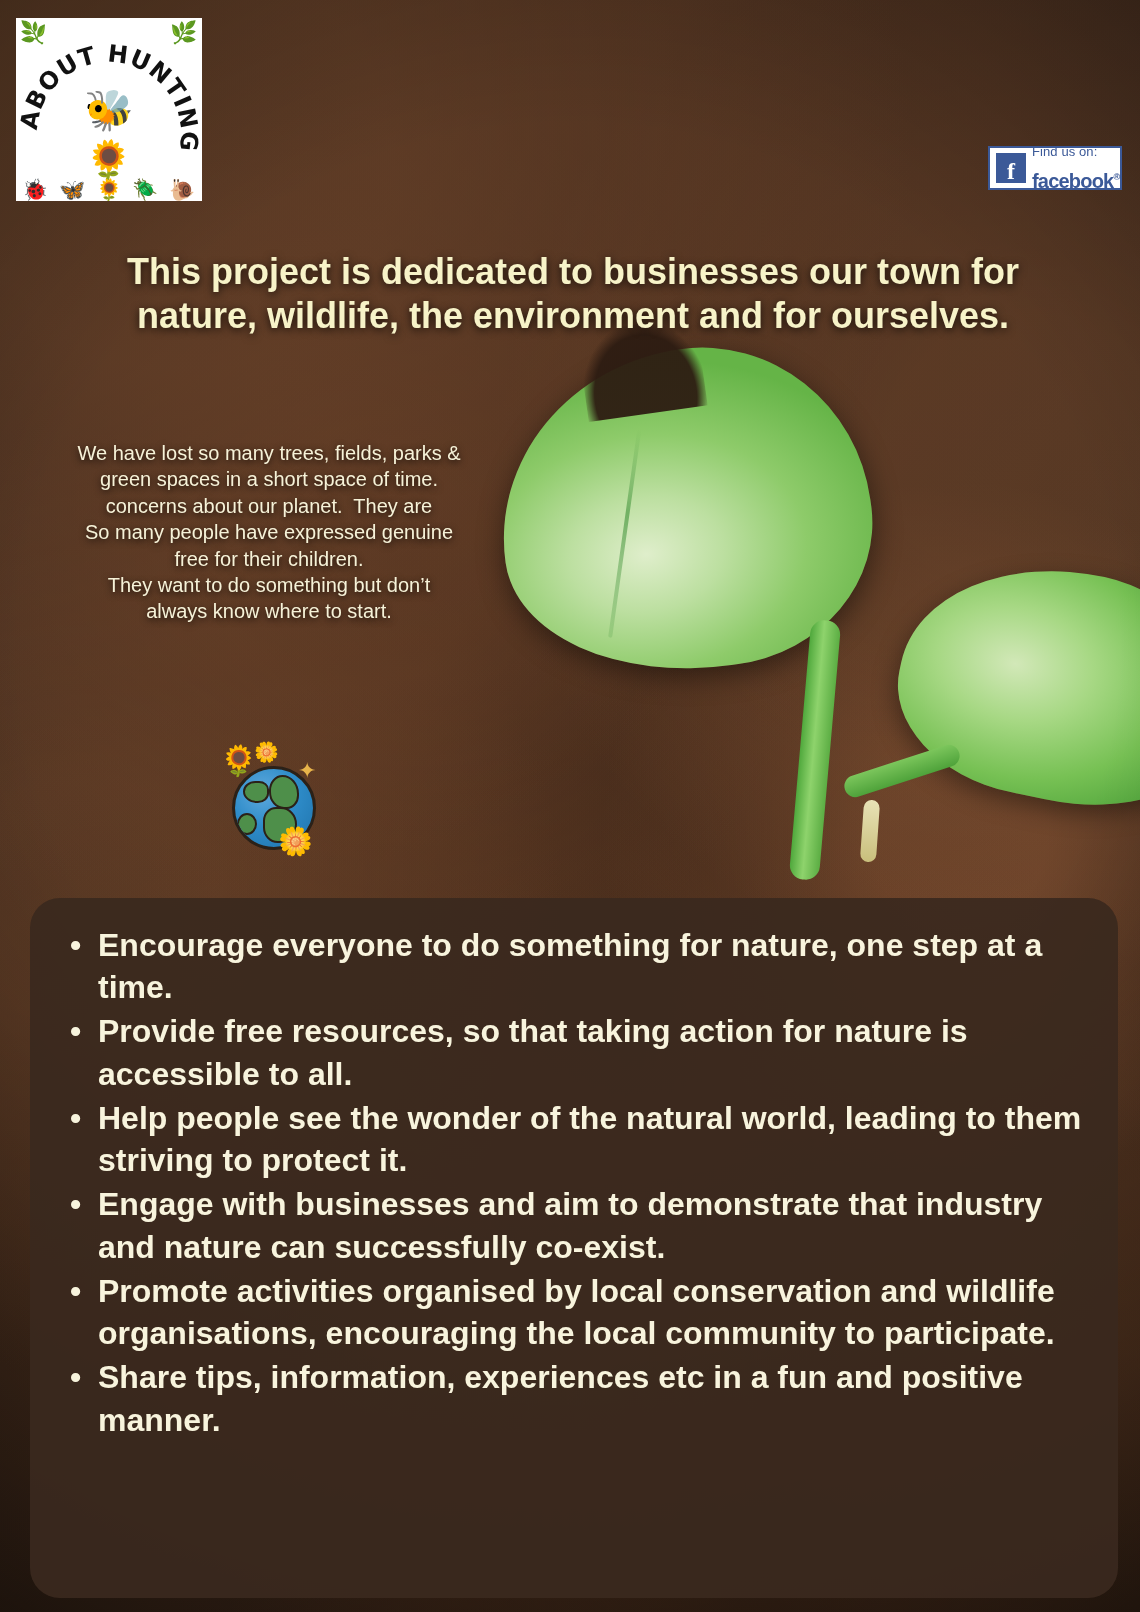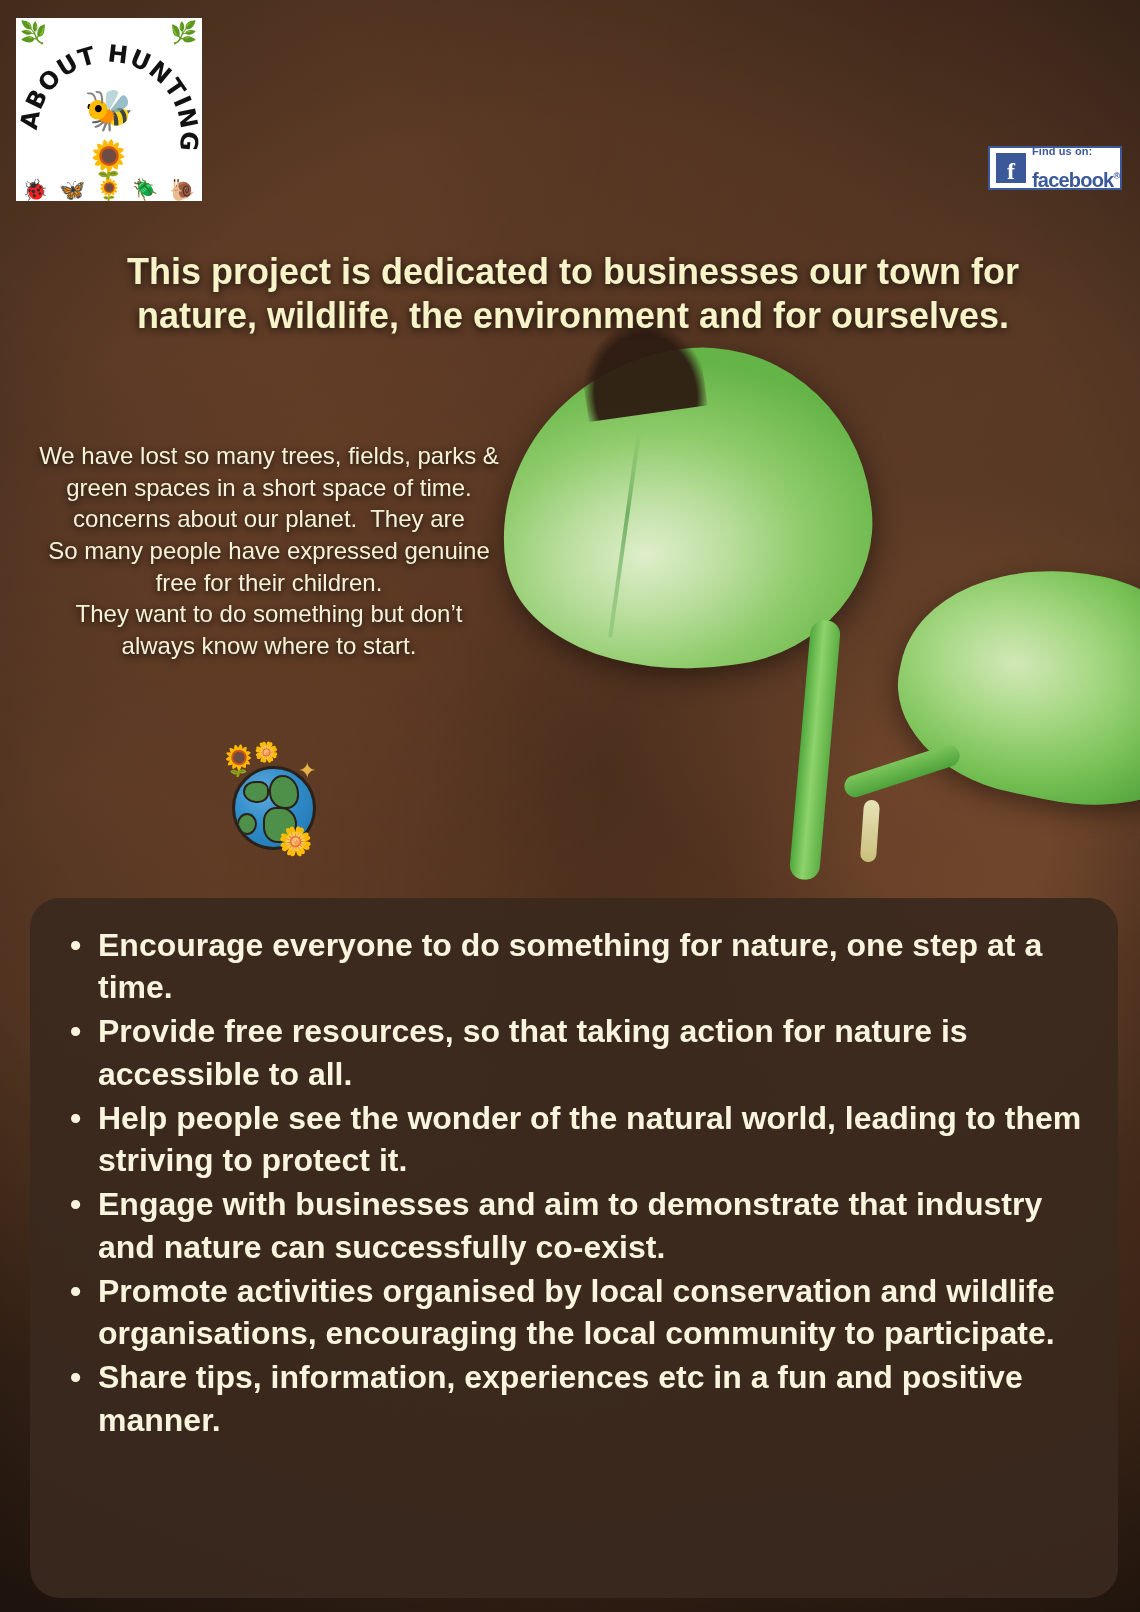--- a/index.html
+++ b/index.html
@@ -201,22 +201,22 @@
     font-family: "Liberation Serif", serif;
     display: flex;
     align-items: flex-end;
     justify-content: center;
     line-height: 0.95;
     flex: 0 0 auto;
   }
   .fb-text { display: flex; flex-direction: column; line-height: 1; }
   .fb-find {
     color: #3b5998;
-    font-size: 11px;
-    font-weight: bold;
+    font-size: 13px;
+    font-weight: normal;
     letter-spacing: 0.1px;
   }
   .fb-name {
     color: #3b5998;
     font-size: 20px;
     font-weight: bold;
     letter-spacing: -0.8px;
     margin-top: 13px;
   }
   .fb-reg { font-size: 9px; vertical-align: super; }
@@ -253,21 +253,21 @@
   }
 
   
   .intro {
     position: absolute;
     left: 14px;
     top: 440px;
     width: 510px;
     text-align: center;
     color: #f6f2d8;
-    font-size: 24px;
+    font-size: 20px;
     line-height: 1.32;
     text-shadow: 0 2px 7px rgba(0,0,0,0.8);
   }
   .intro-line { display: block; white-space: pre-wrap; }
 
   
   .earth {
     position: absolute;
     left: 214px;
     top: 742px;

